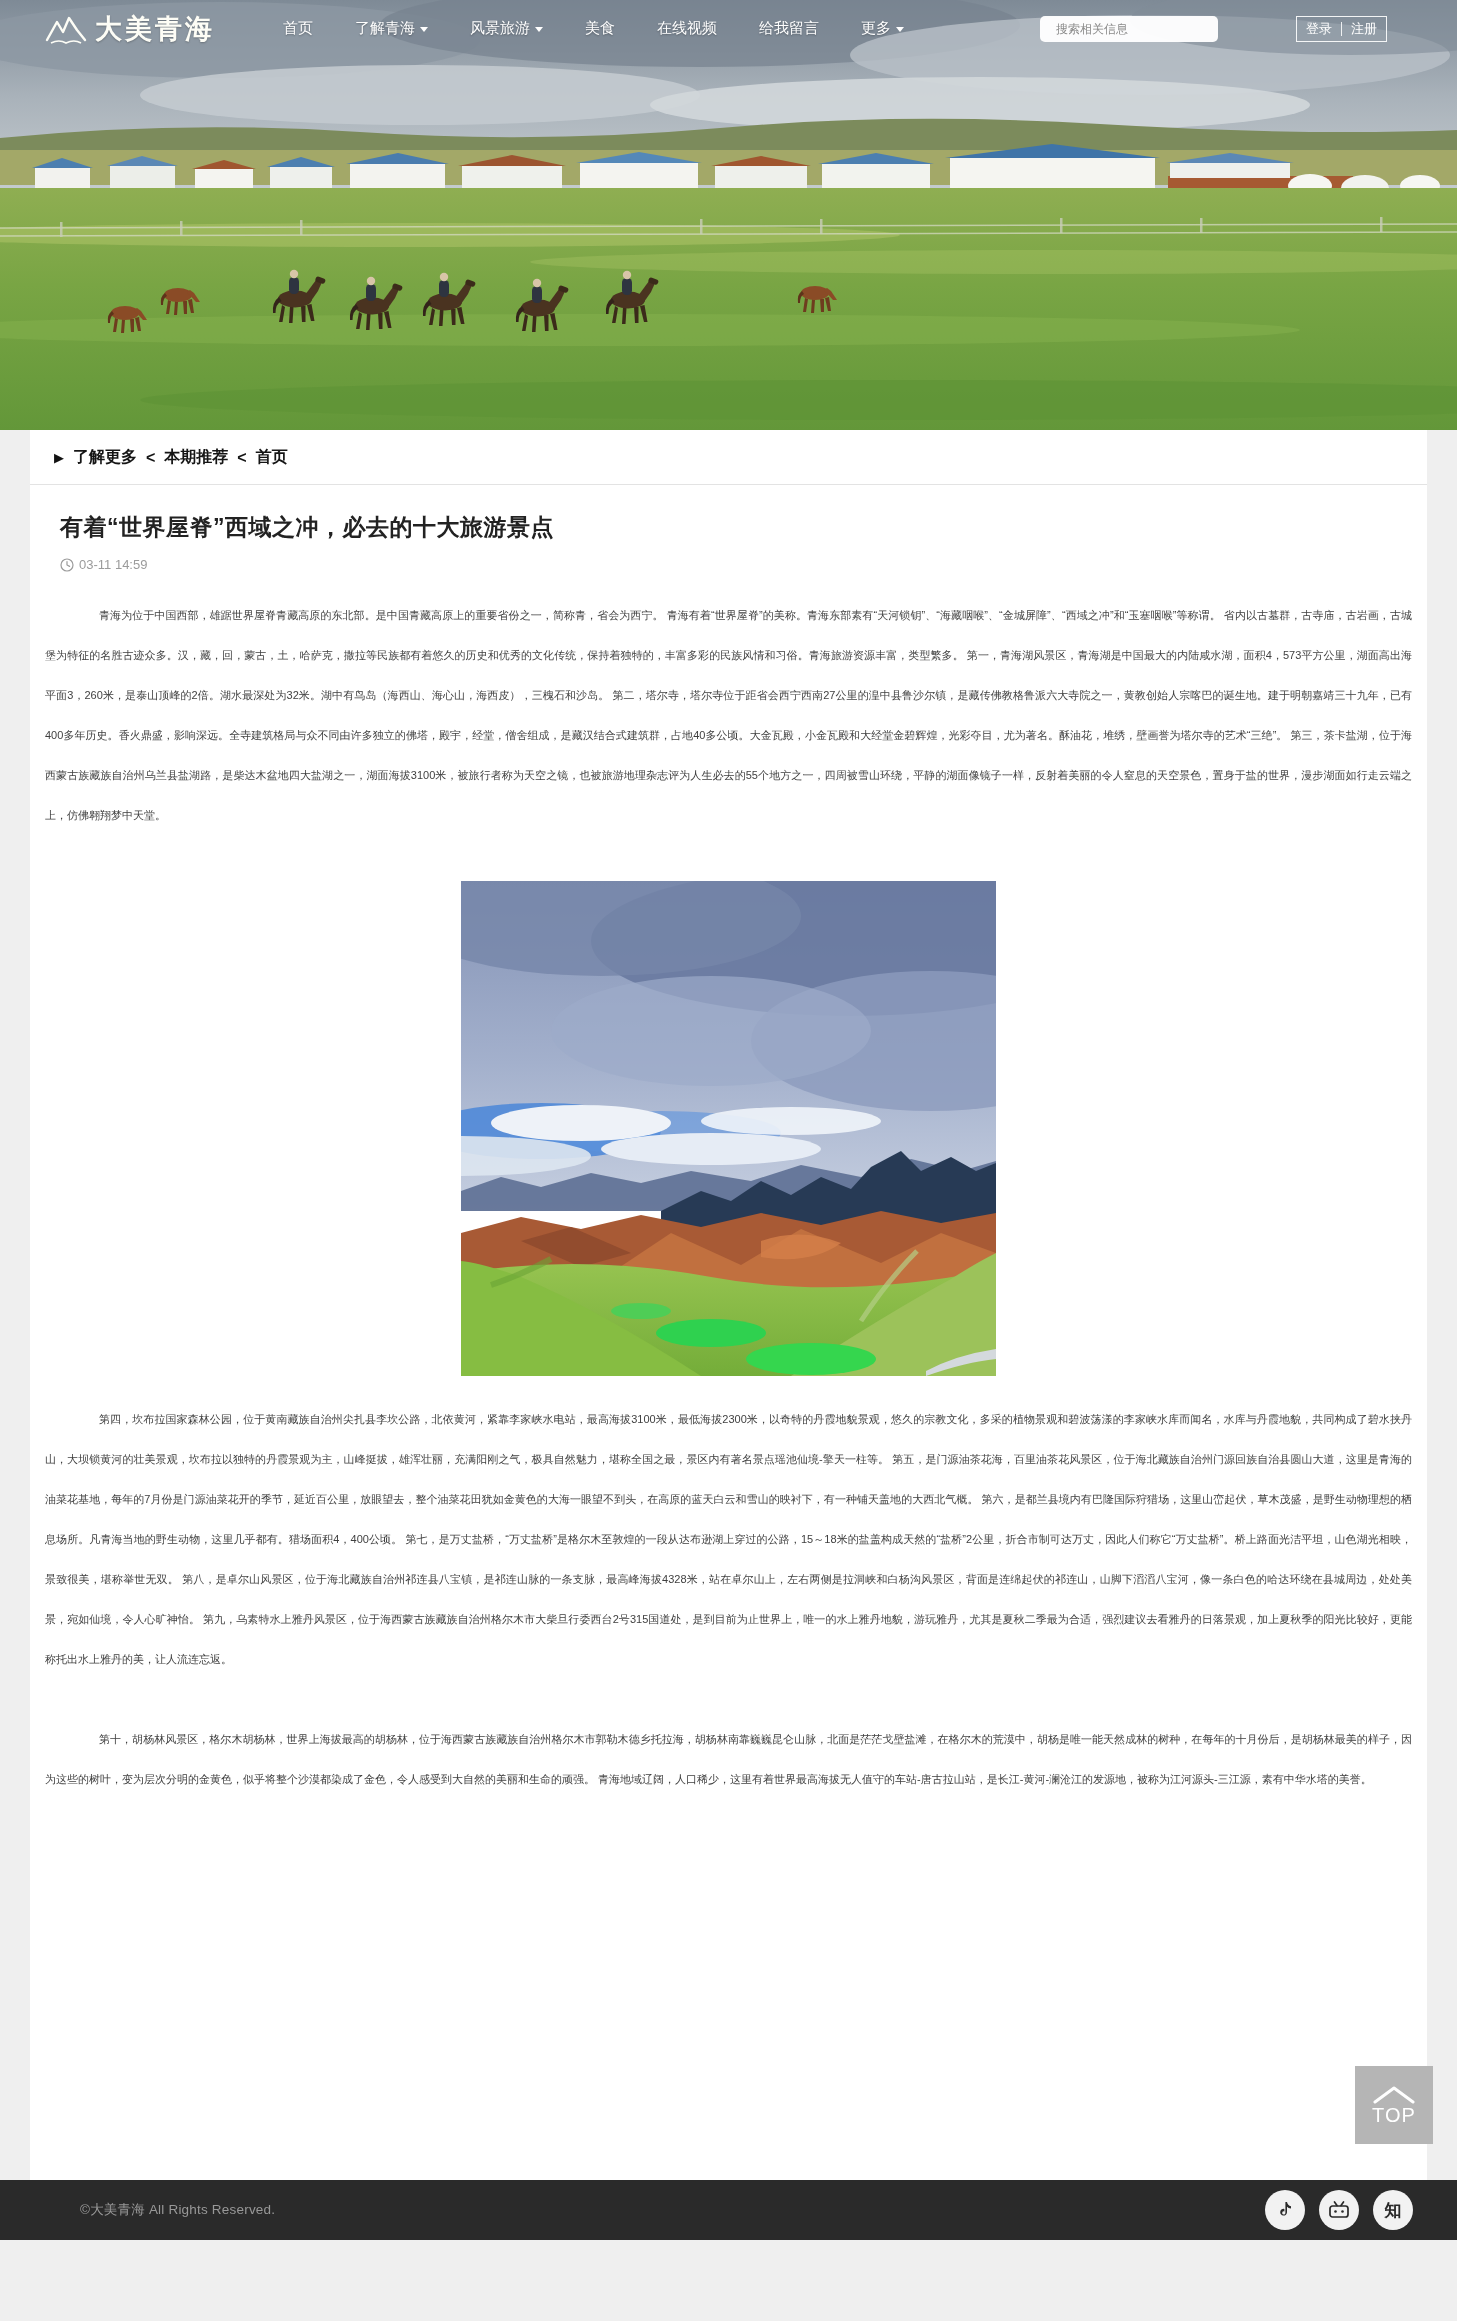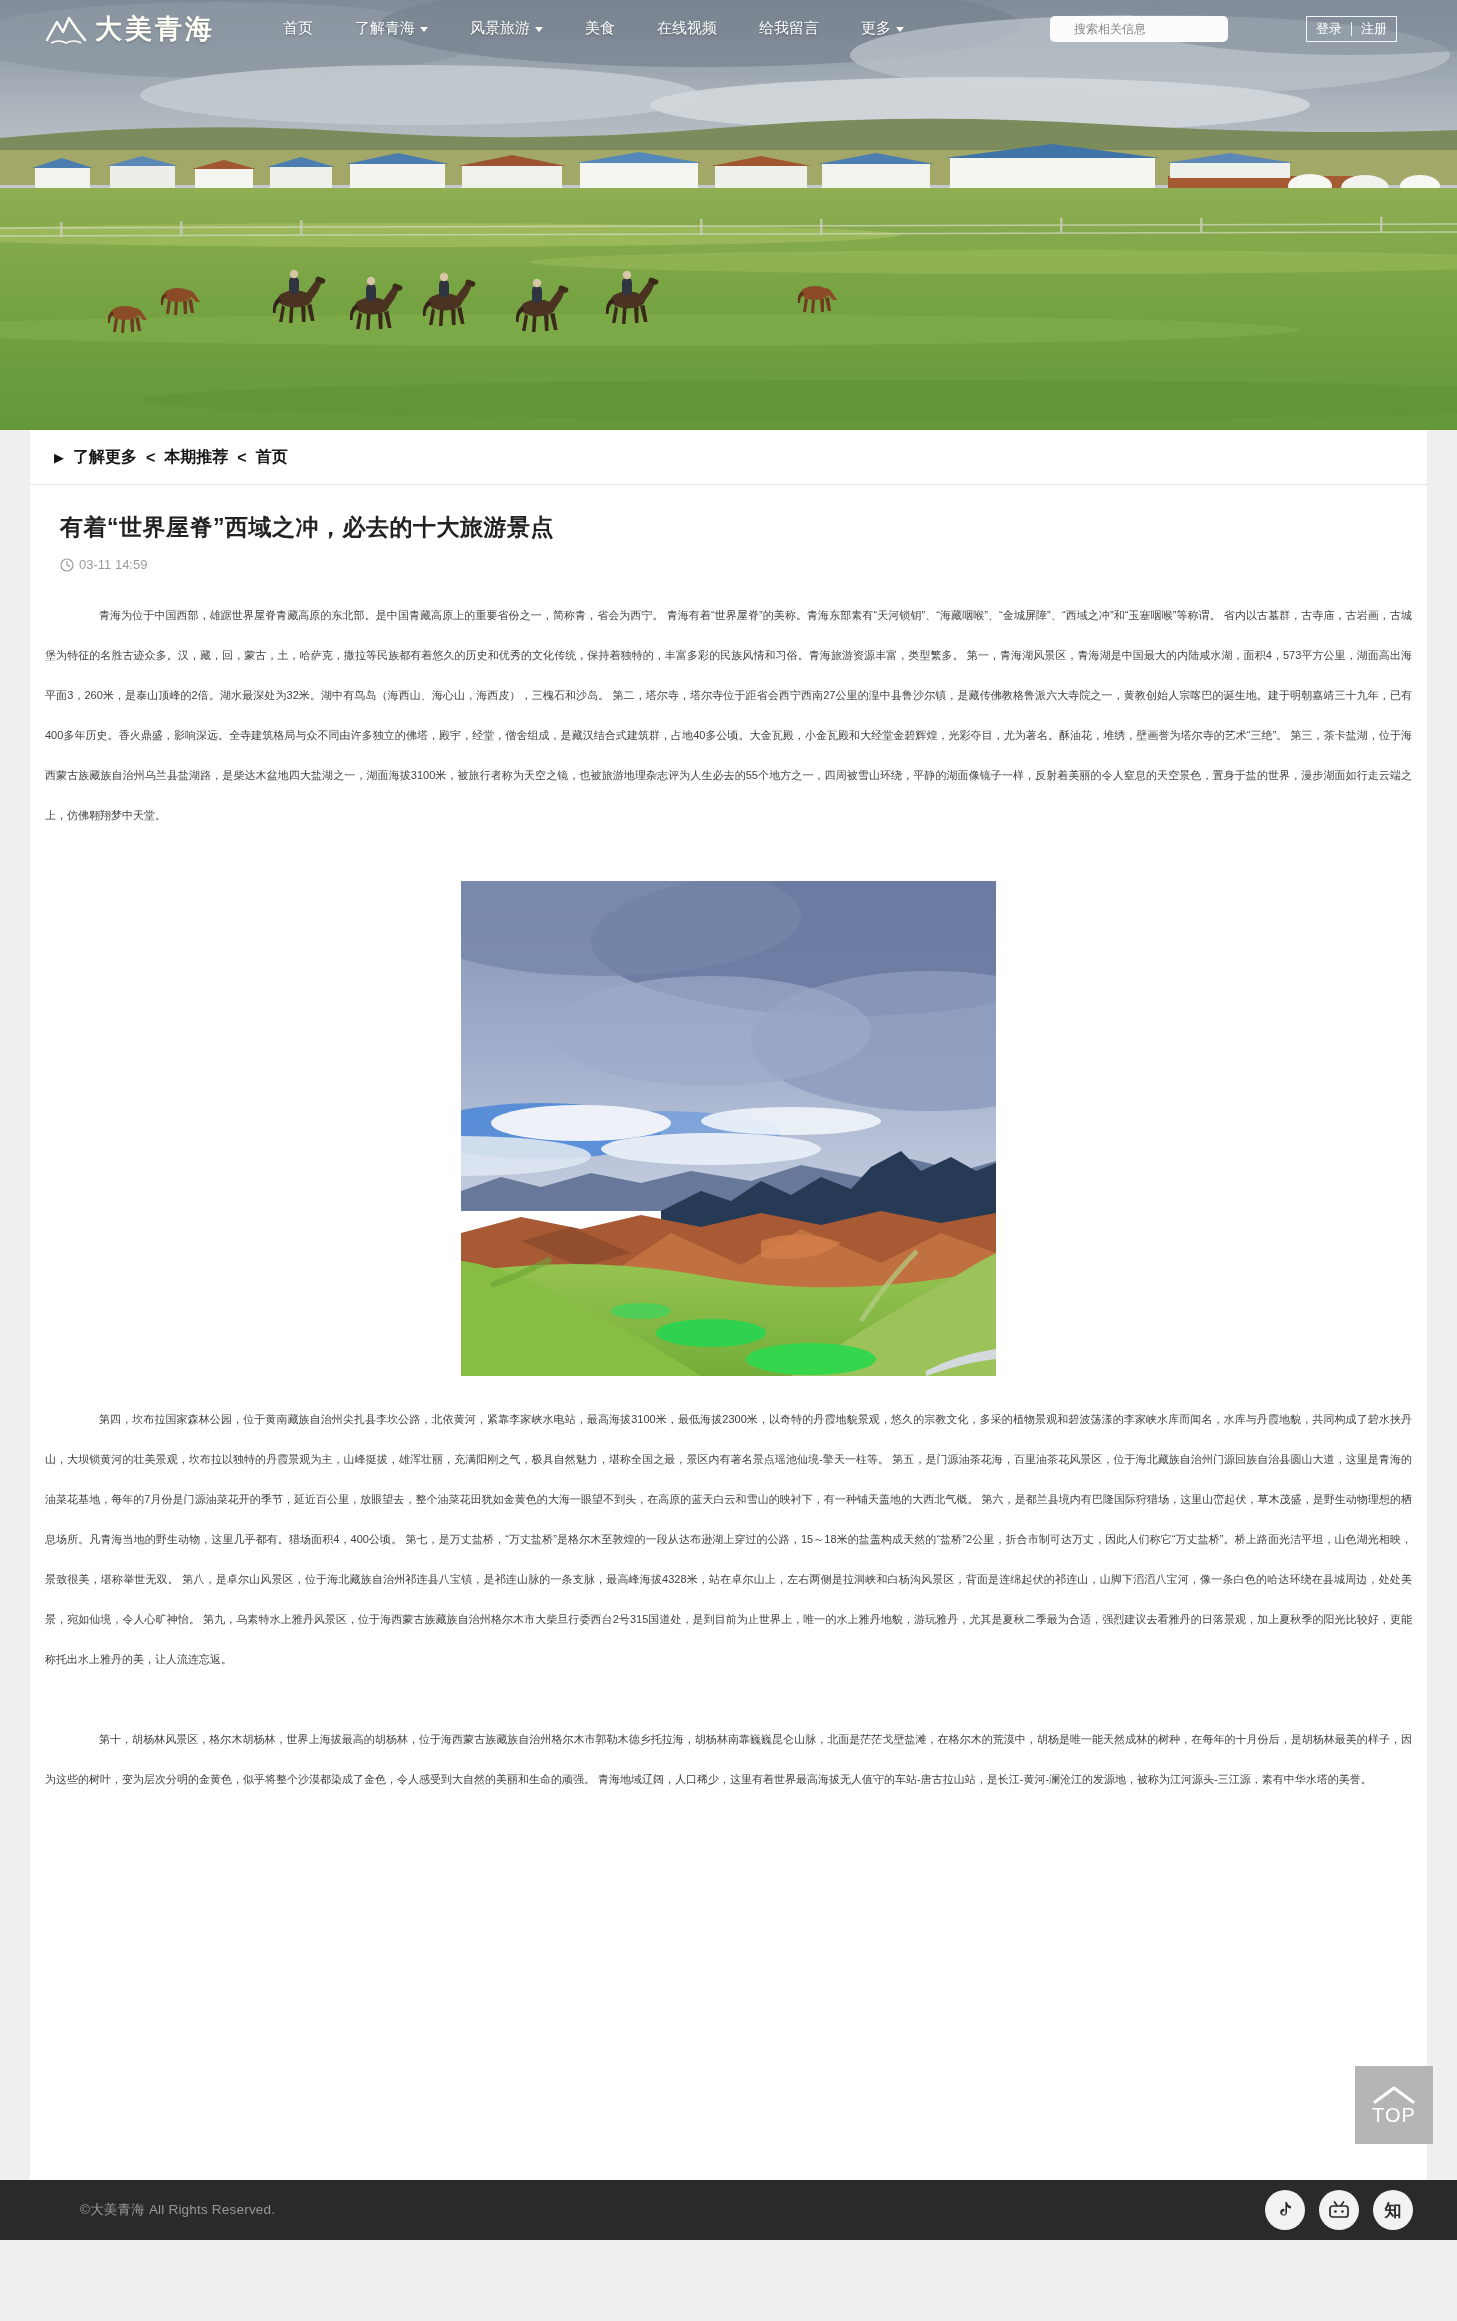--- a/index.html
+++ b/index.html
@@ -8,32 +8,32 @@
     width:1457px; margin:0 auto;
     font-family:"Liberation Sans","DejaVu Sans",sans-serif;
     color:#404040;
   }
   .page { width:1457px; overflow:hidden; }
 
   
   .hero { position:relative; width:1457px; height:430px; overflow:hidden; }
   .hero svg { display:block; }
   .topbar {
-    position:absolute; top:0; left:0; right:0; height:57px;
+    position:absolute; top:0; left:0; right:10px; height:57px;
     display:flex; align-items:center; padding:0 60px 0 45px;
     color:#fff; z-index:5;
   }
   .logo { display:flex; align-items:center; gap:8px; }
   .logo-text { font-size:27px; font-weight:bold; letter-spacing:3px; color:#fdfdf6; text-shadow:0 1px 2px rgba(0,0,0,.25); }
   nav.main-nav { display:flex; align-items:center; gap:42px; margin-left:68px; }
   .nav-item { font-size:15px; color:#fff; cursor:pointer; display:flex; align-items:center; gap:5px; white-space:nowrap; text-shadow:0 1px 2px rgba(0,0,0,.3); }
   .caret { width:0; height:0; border-left:4px solid transparent; border-right:4px solid transparent; border-top:5px solid #fff; margin-top:2px; }
   .search-box {
     margin-left:auto; width:178px; height:26px; border-radius:5px; border:none;
-    background:rgba(255,255,255,.96); font-size:12px; color:#555; padding:0 24px; outline:none;
+    background:rgba(255,255,255,.96); font-size:12px; color:#555; padding:0 16px; outline:none;
   }
   .search-box::placeholder { color:#8a8a8a; }
   .auth { margin-left:78px; display:flex; align-items:center; border:1px solid rgba(255,255,255,.9); border-radius:0; height:26px; }
   .auth span { font-size:13px; padding:0 9px; cursor:pointer; color:#fff; }
   .auth .divider { width:1px; height:14px; background:rgba(255,255,255,.85); padding:0; cursor:default; }
 
   
   .content-wrap { background:#efefef; padding:0 30px; position:relative; }
   .card { background:#fff; min-height:1750px; position:relative; padding-bottom:90px; }
 

